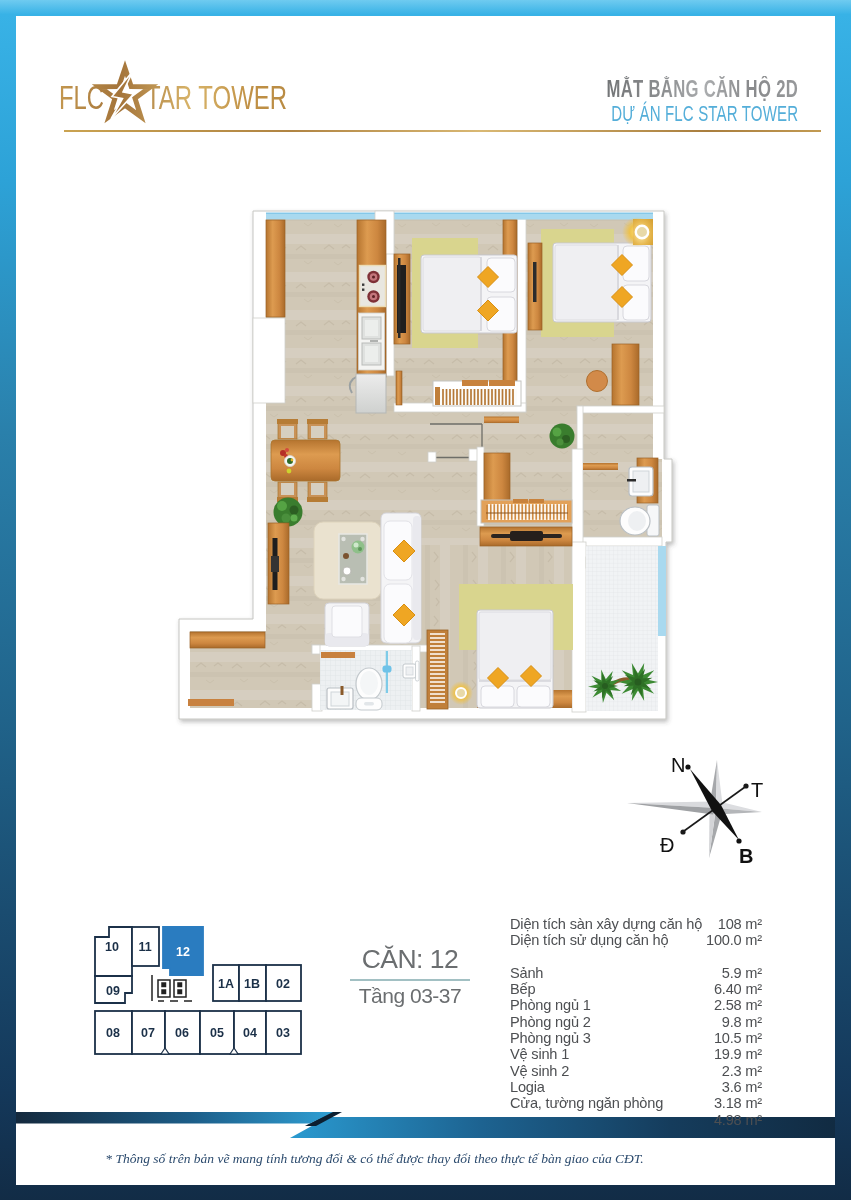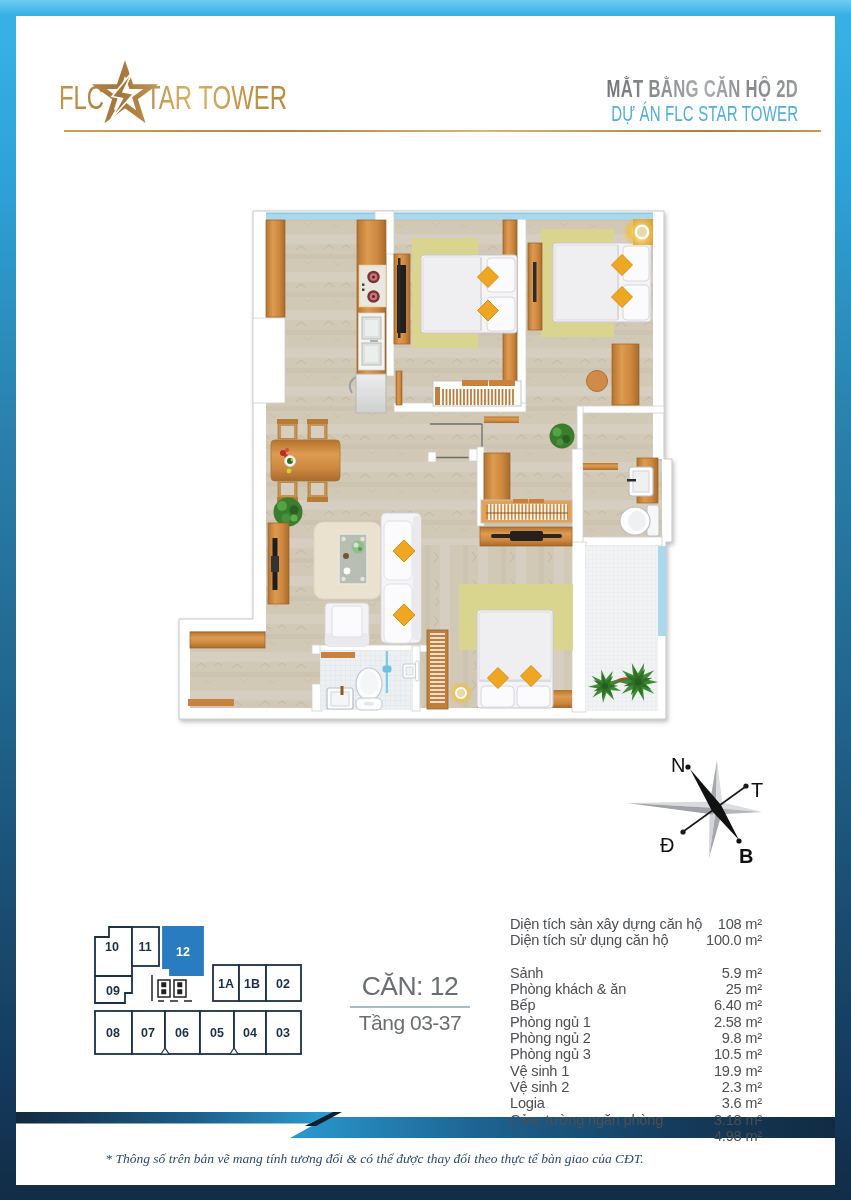--- a/index.html
+++ b/index.html
@@ -10,21 +10,21 @@
   .panel-low{position:absolute;left:16px;top:1112px;width:819px;height:73px;background:#ffffff;}
   .gfx{position:absolute;left:0;top:0;}
   .title1{position:absolute;top:76px;right:53px;font-size:23px;font-weight:bold;letter-spacing:0.4px;transform:scaleX(0.725);transform-origin:100% 50%;white-space:nowrap;background:linear-gradient(90deg,#737577 0%,#8d8f91 30%,#aaacae 52%,#88898b 75%,#97999b 100%);-webkit-background-clip:text;background-clip:text;color:transparent;}
   .title2{position:absolute;top:102px;right:53px;font-size:21.5px;color:#54aed9;letter-spacing:0.2px;transform:scaleX(0.70);transform-origin:100% 50%;white-space:nowrap;}
   .goldline{position:absolute;left:64px;top:130px;width:757px;height:2px;
     background:linear-gradient(90deg,#caa351,#b08443 30%,#d9b873 55%,#a97e3e 85%,#c29a52);}
   .stats{position:absolute;left:510px;top:872px;width:252px;font-size:14.6px;letter-spacing:-0.2px;color:#4d4f52;margin-top:44px;}
   .stats .row{display:flex;justify-content:space-between;height:16.3px;line-height:16.3px;white-space:nowrap;}
   .stats .gap{height:16.3px;}
   .can{position:absolute;left:328px;top:944px;width:164px;text-align:center;color:#6b6e70;letter-spacing:-0.5px;}
-  .can .l1{font-size:26.5px;margin-top:27px;}
+  .can .l1{font-size:26.5px;}
   .can .hr{height:2px;background:#a2c0c3;margin:4px 22px 3px 22px;}
   .can .l2{font-size:21px;}
   .disclaim{position:absolute;left:16px;top:1151px;width:717px;text-align:center;
     font-family:"Liberation Serif",serif;font-style:italic;font-size:13.5px;color:#2b4a6d;}
 </style>
 </head>
 <body>
 
 <div class="page">
 
@@ -588,24 +588,20 @@
     <div class="row">
         <span>Diện tích sử dụng căn hộ</span>
         <span>100.0 m²</span>
       </div>
     <div class="gap"></div>
     <div class="row">
         <span>Sảnh</span>
         <span>5.9 m²</span>
       </div>
     <div class="row">
-        <span>Phòng khách &amp; ăn</span>
-        <span>25 m²</span>
-      </div>
-    <div class="row">
         <span>Bếp</span>
         <span>6.40 m²</span>
       </div>
     <div class="row">
         <span>Phòng ngủ 1</span>
         <span>2.58 m²</span>
       </div>
     <div class="row">
         <span>Phòng ngủ 2</span>
         <span>9.8 m²</span>

